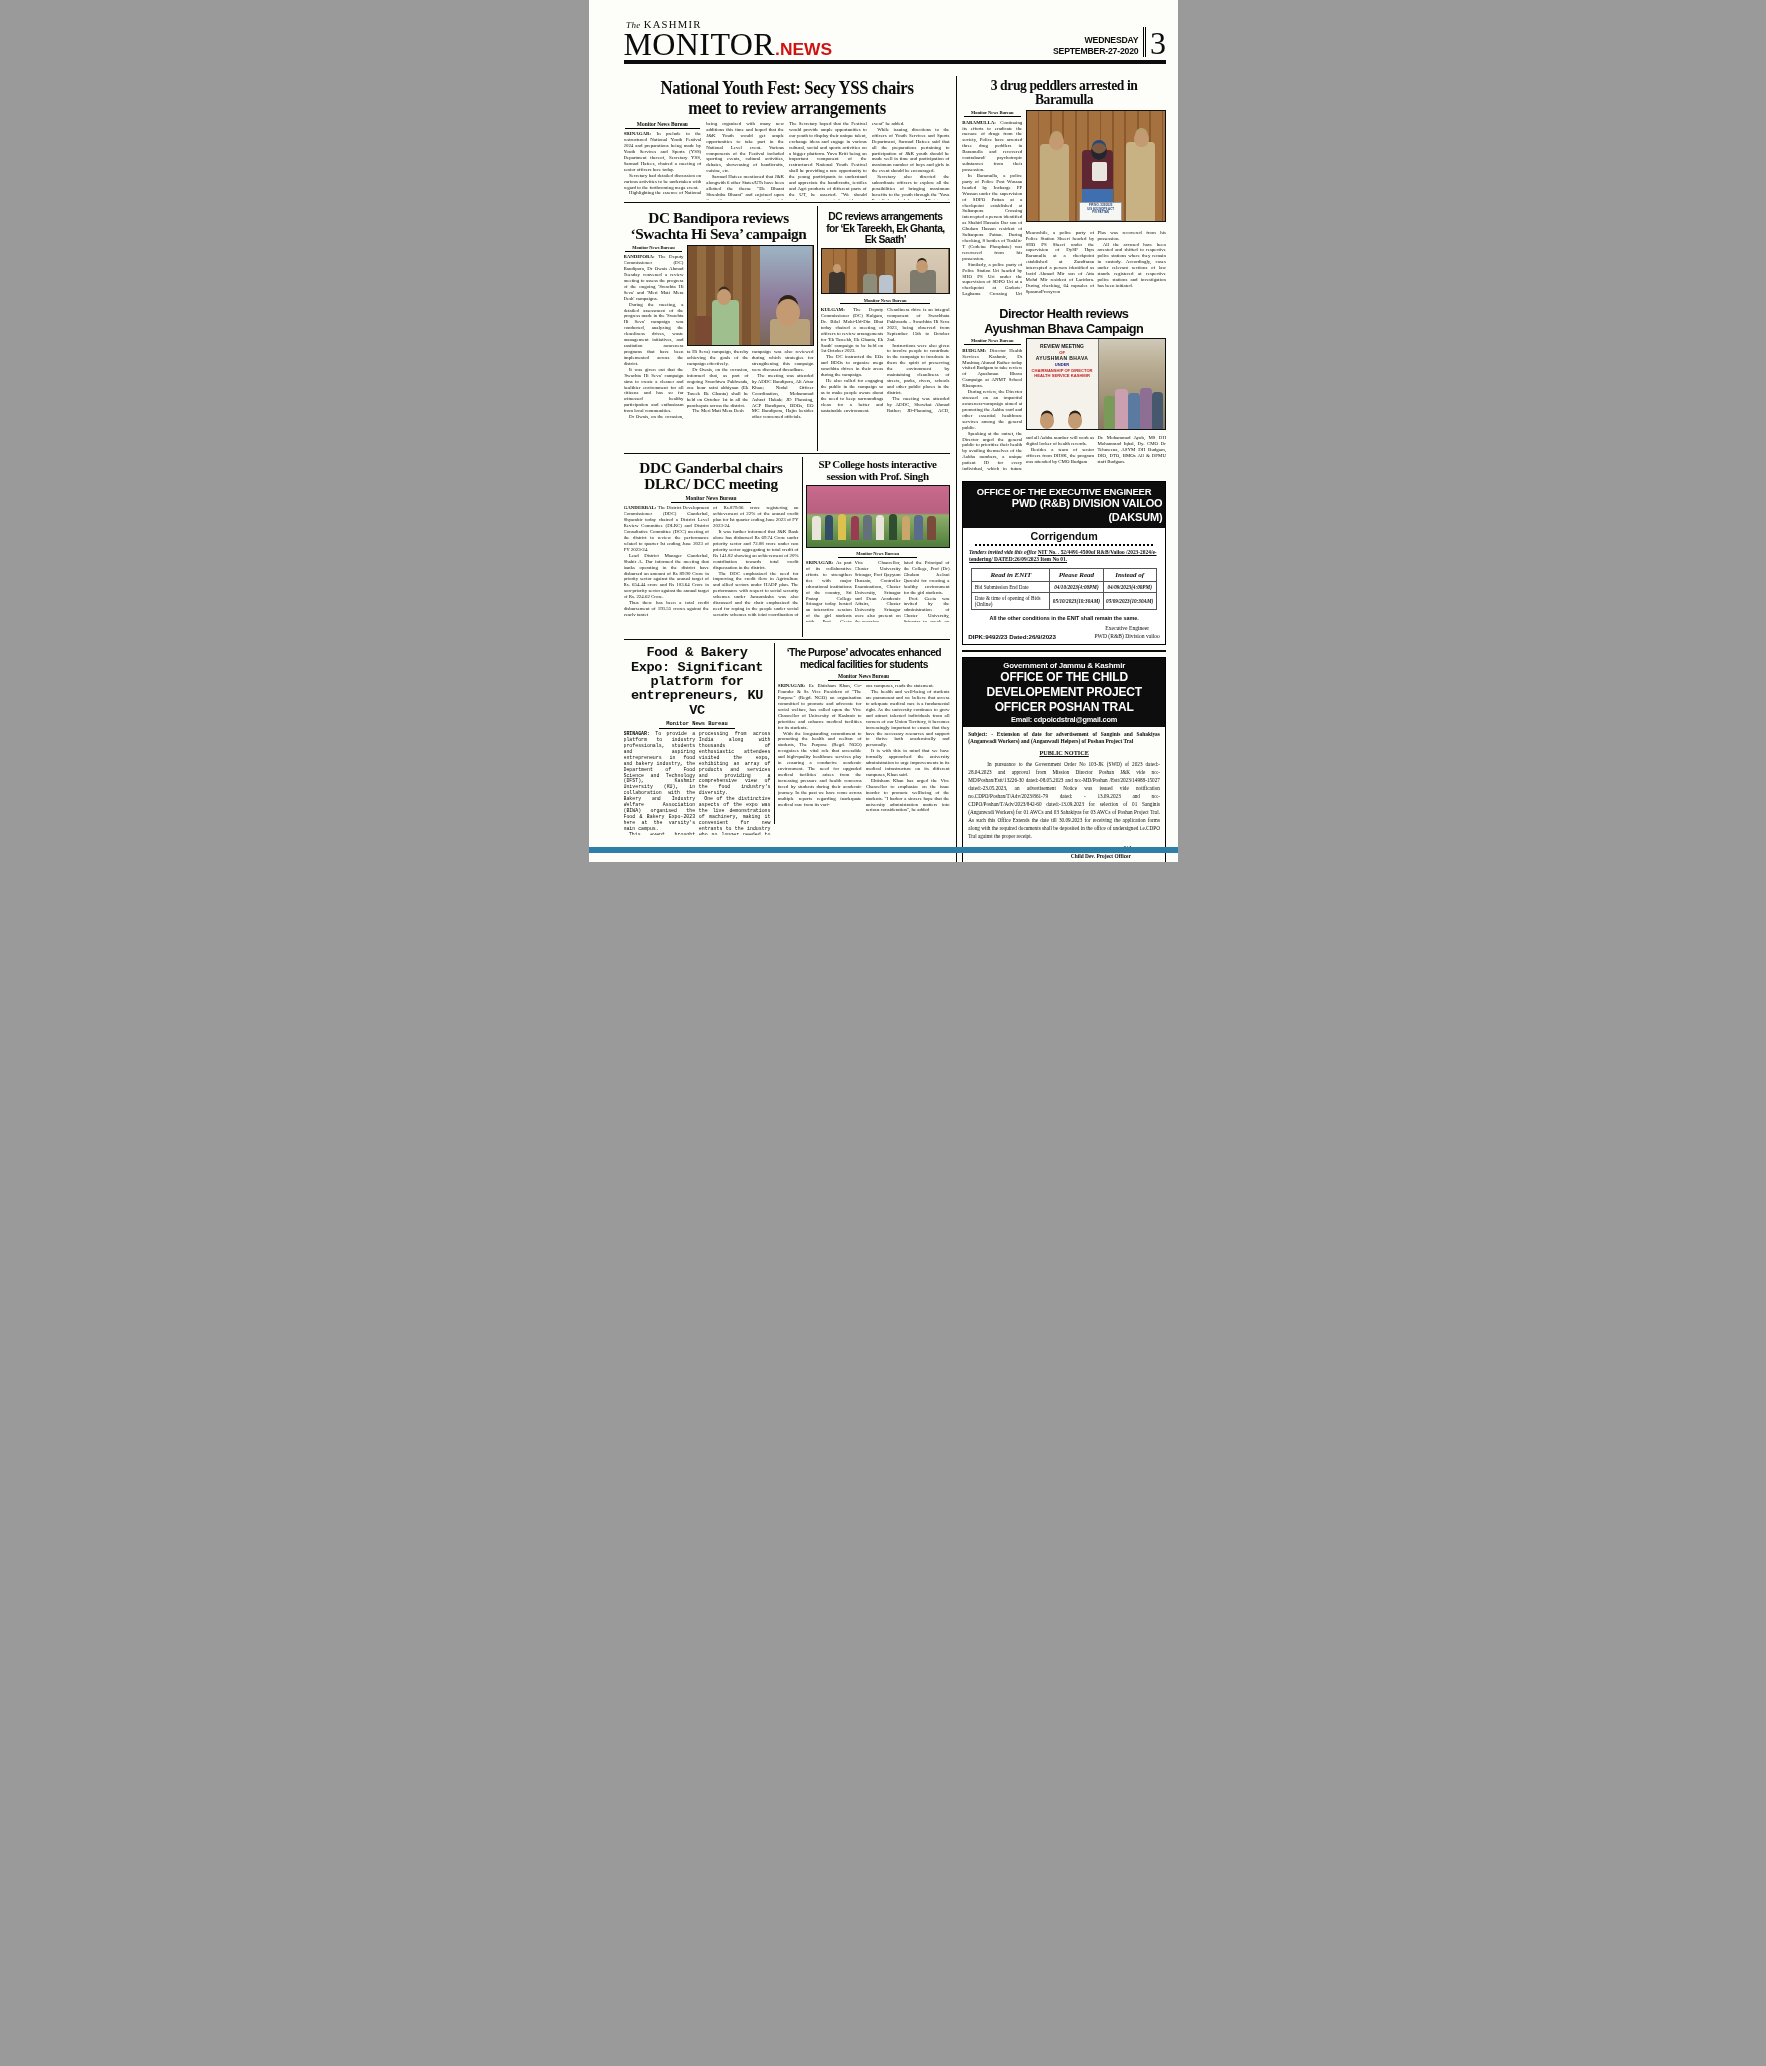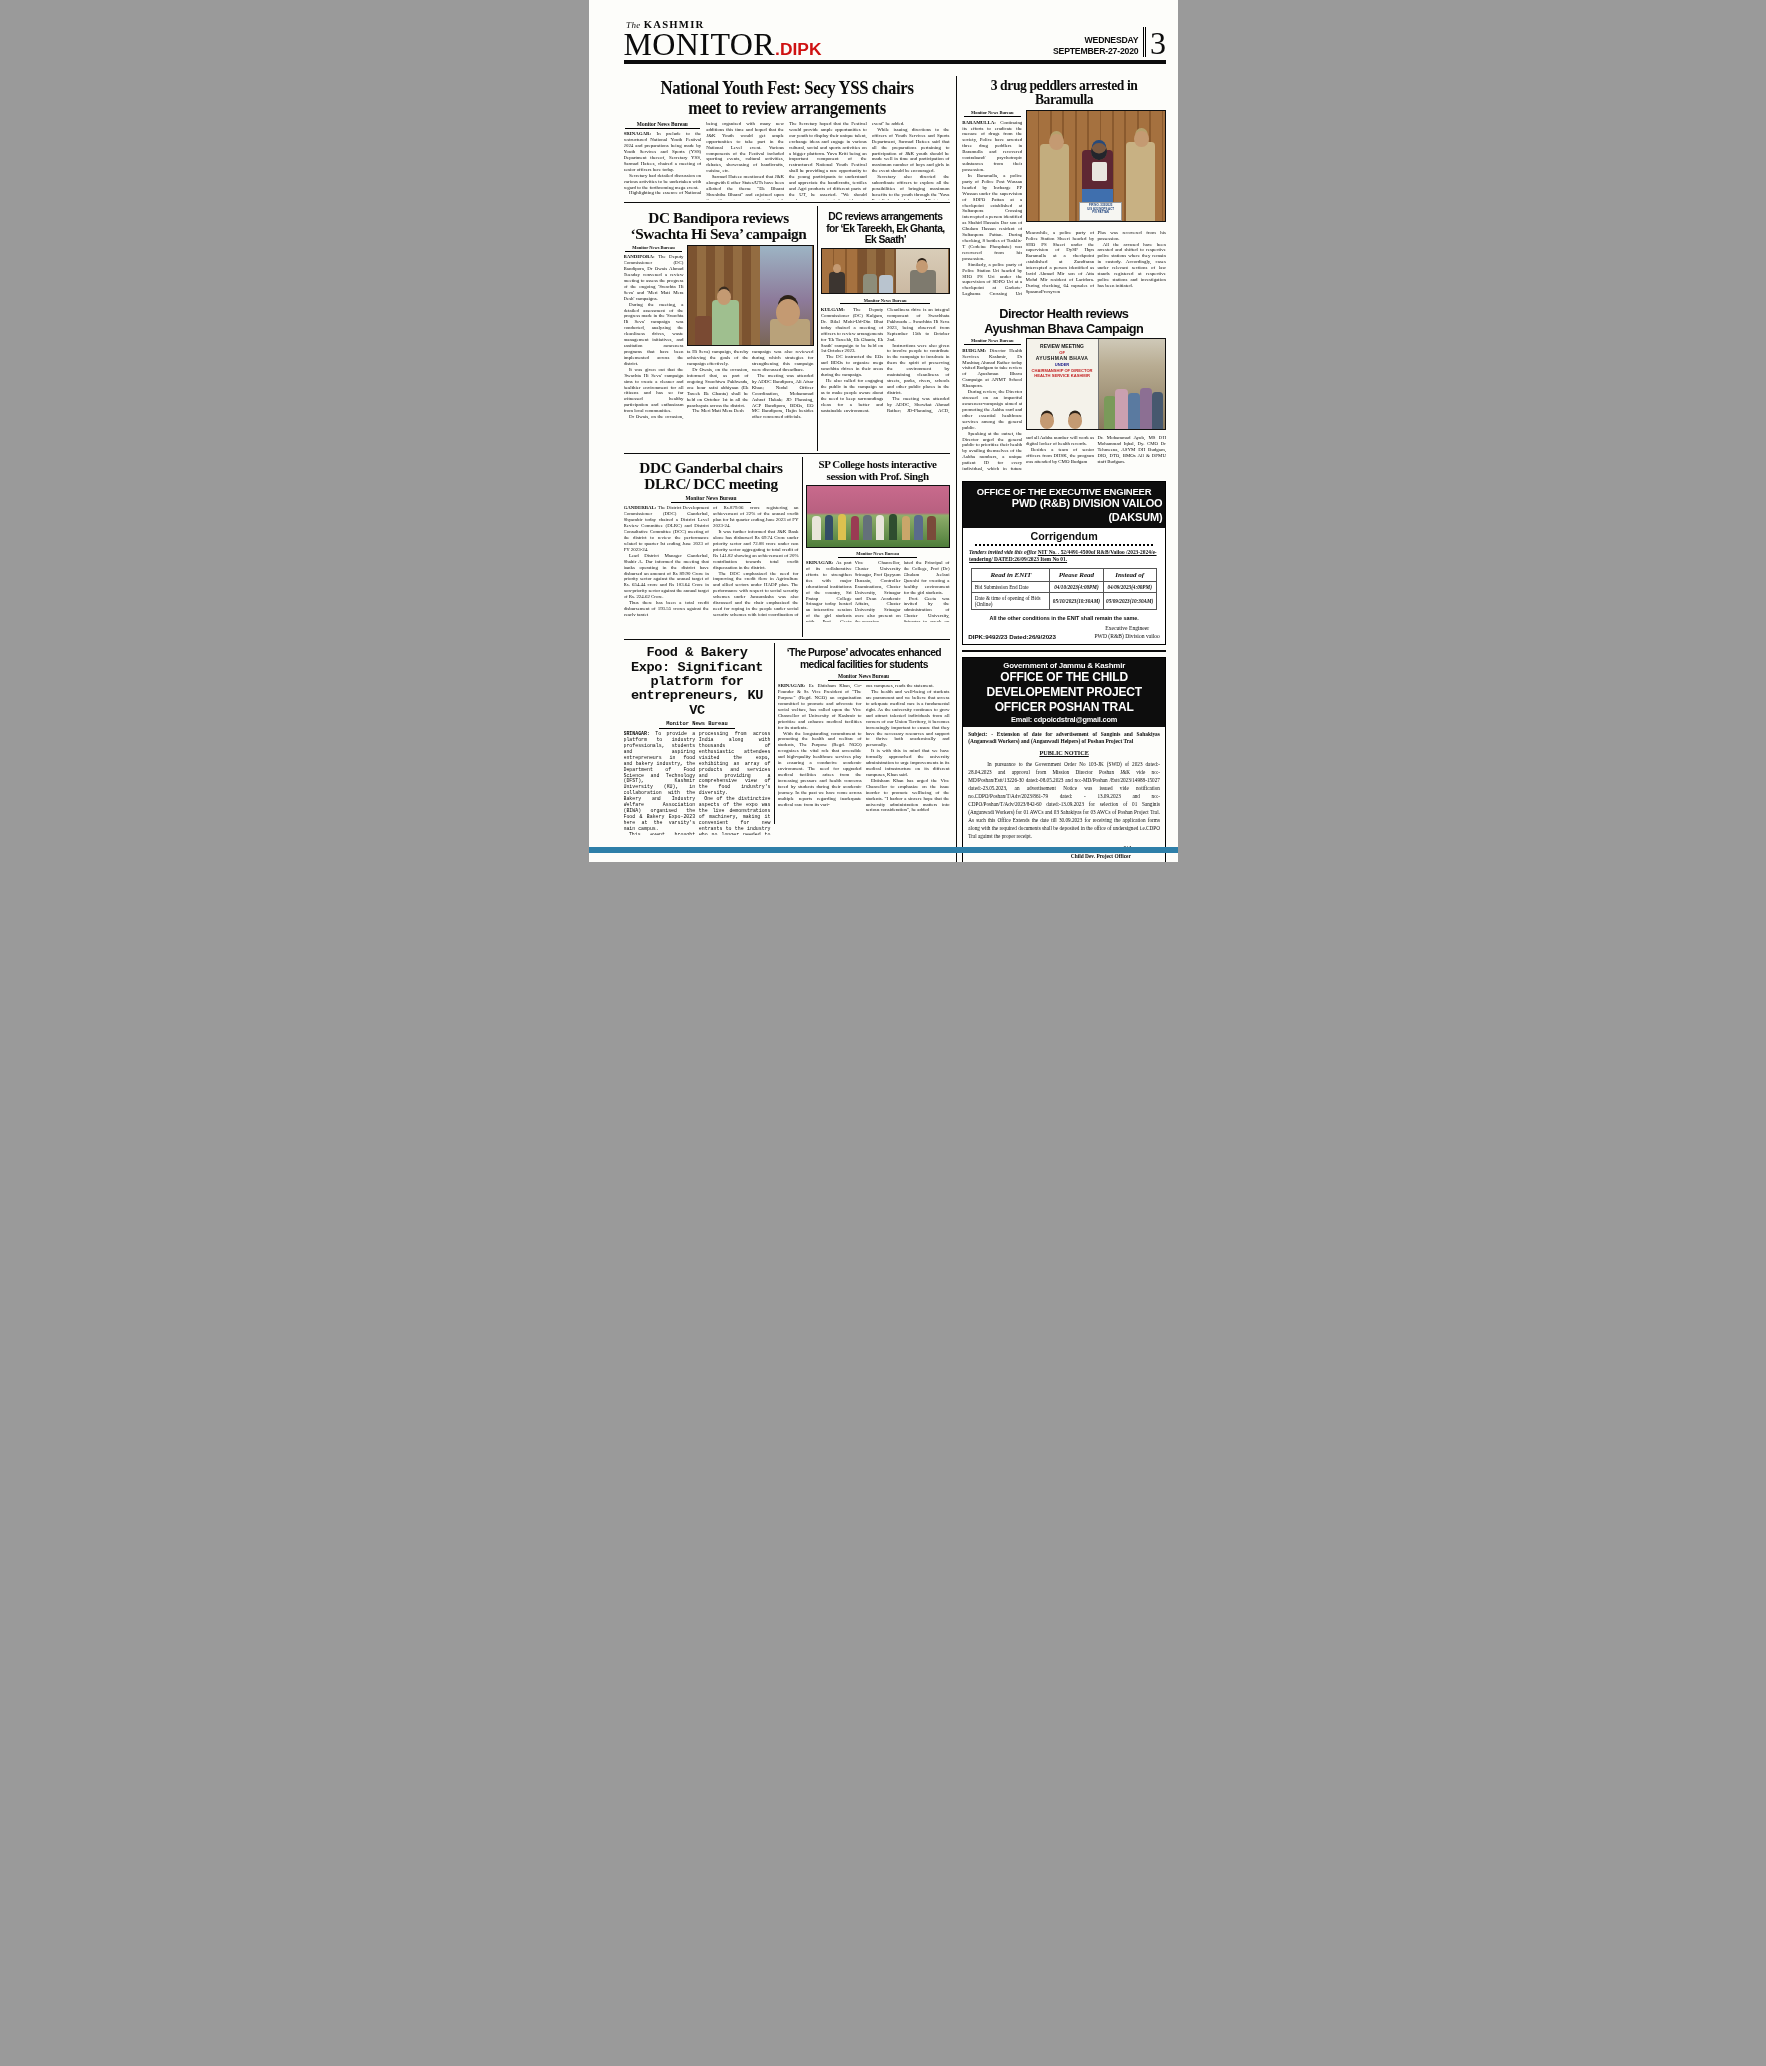--- a/index.html
+++ b/index.html
@@ -9,21 +9,21 @@
     position:relative; color:#0c0c0c;
     font-family:"Liberation Serif","DejaVu Serif",serif;
     overflow:hidden;
   }
   .inner { padding:5.8px 11.6px 0 35px; }
 
   
   .masthead { display:flex; justify-content:space-between; align-items:flex-end; height:53px; }
   .logo-top { font-size:10.7px; letter-spacing:0.4px; line-height:1; padding-left:2.5px; }
   .logo-the { font-style:italic; font-size:9px; }
-  .logo-kashmir { font-weight:700; letter-spacing:1.2px; }
+  .logo-kashmir { font-weight:400; letter-spacing:1.2px; }
   .logo-main { line-height:.9; }
   .logo-monitor { font-size:32px; letter-spacing:0.4px; font-weight:400; }
   .logo-news { font-family:"Liberation Sans","DejaVu Sans",sans-serif; font-weight:bold; color:#cf1212; font-size:17.4px; letter-spacing:0; }
   .mast-right { display:flex; align-items:flex-end; gap:4.1px; padding-bottom:1.7px;margin-top:20px; }
   .mast-date { text-align:right; font-family:"Liberation Sans","DejaVu Sans",sans-serif; font-weight:bold; font-size:8.7px; line-height:1.25; letter-spacing:-0.2px; }
   .mast-sep { width:3.3px; align-self:stretch; border-left:0.8px solid #000; border-right:0.8px solid #000; height:30px; }
   .page-number { font-size:32px; line-height:.85; font-weight:400; }
   .mast-rule { border-top:3.3px solid #0c0c0c; border-bottom:1.2px solid #0c0c0c; height:2.5px; margin-top:1.7px; }
 
   
@@ -115,21 +115,21 @@
 <div class="page">
   <div class="inner">
 
     <header class="masthead">
       <div class="logo">
         <div class="logo-top">
           <span class="logo-the">The</span>
           <span class="logo-kashmir">KASHMIR</span>
         </div>
         <div class="logo-main">
-          <span class="logo-monitor">MONITOR</span><span class="logo-news">.DIPK</span>
+          <span class="logo-monitor">MONITOR</span><span class="logo-news">.NEWS</span>
         </div>
       </div>
       <div class="mast-right">
         <div class="mast-date">
           <div>WEDNESDAY</div>
           <div>SEPTEMBER-27-2020</div>
         </div>
         <div class="mast-sep"></div>
         <div class="page-number">3</div>
       </div>

